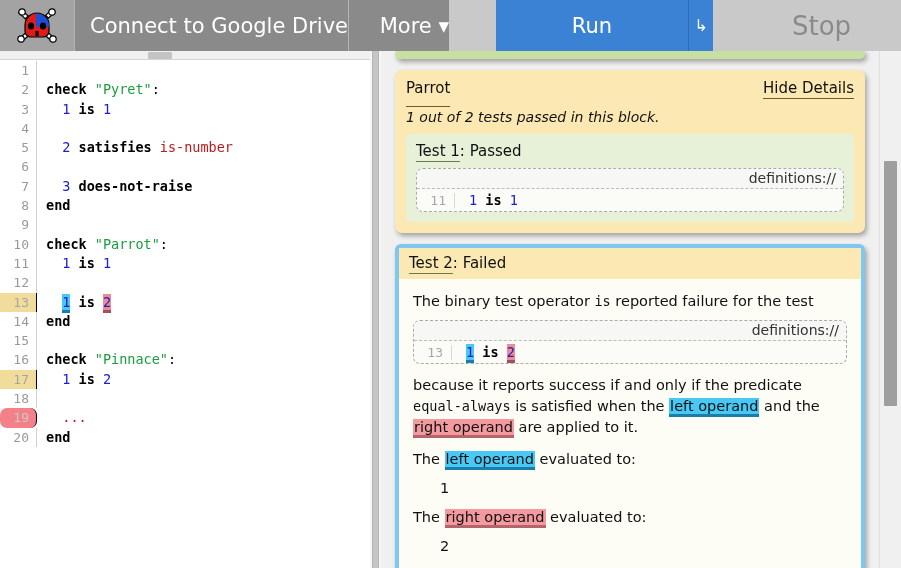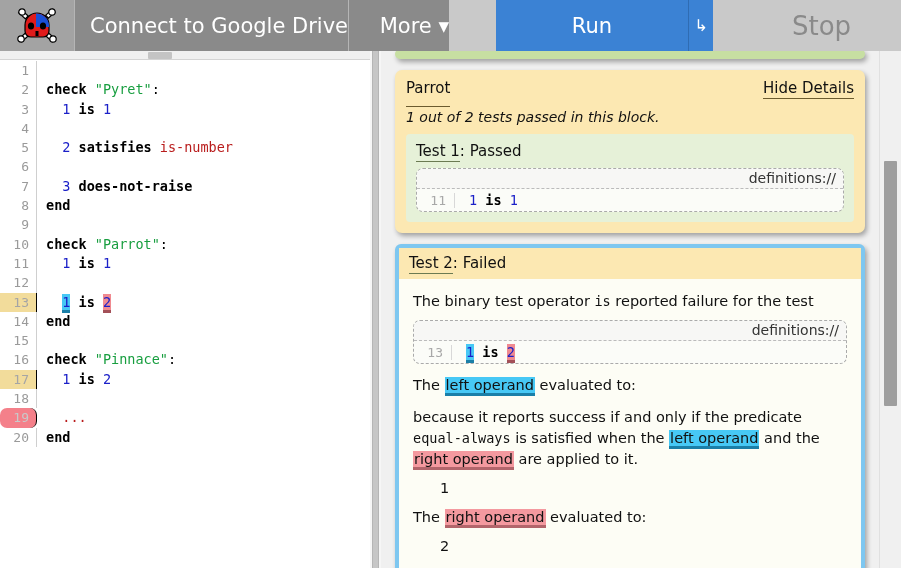--- a/index.html
+++ b/index.html
@@ -340,23 +340,23 @@
         <div class="fb-p first"><span>The binary test operator </span><span class="mono-i">is</span><span> reported failure for the test</span></div>
 
         <div class="srcbox">
           <div class="srcbox-path">definitions://</div>
           <div class="srcbox-line">
             <div class="srcbox-gut">13</div>
             <div class="srcbox-code" id="t2code"><span class="num mk-blue">1</span><span> </span><span class="op">is</span><span> </span><span class="num mk-red">2</span></div>
           </div>
         </div>
 
+        <div class="fb-p"><span>because it reports success if and only if the predicate </span><span class="mono-i">equal-always</span><span> is satisfied when the </span><span class="hl-blue">left operand</span><span> and the </span><span class="hl-pink">right operand</span><span> are applied to it.</span></div>
+
         <div class="fb-p"><span>The </span><span class="hl-blue">left operand</span><span> evaluated to:</span></div>
-
-        <div class="fb-p"><span>because it reports success if and only if the predicate </span><span class="mono-i">equal-always</span><span> is satisfied when the </span><span class="hl-blue">left operand</span><span> and the </span><span class="hl-pink">right operand</span><span> are applied to it.</span></div>
         <div class="fb-val">1</div>
 
         <div class="fb-p"><span>The </span><span class="hl-pink">right operand</span><span> evaluated to:</span></div>
         <div class="fb-val">2</div>
       </div>
     </div>
 
   </div>
 
   <div id="res-scroll">

